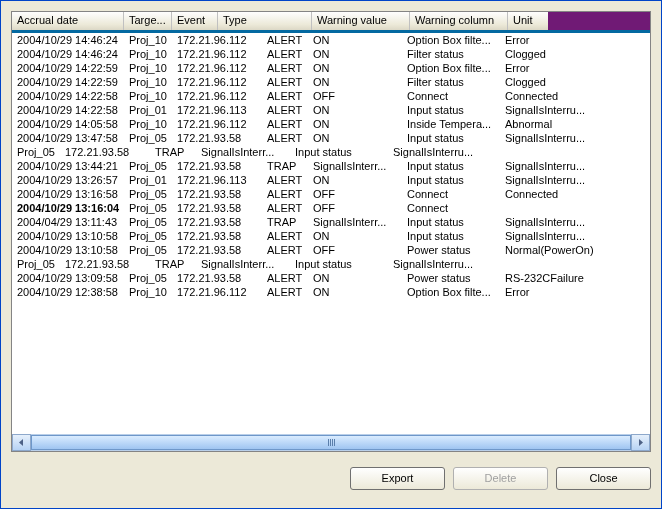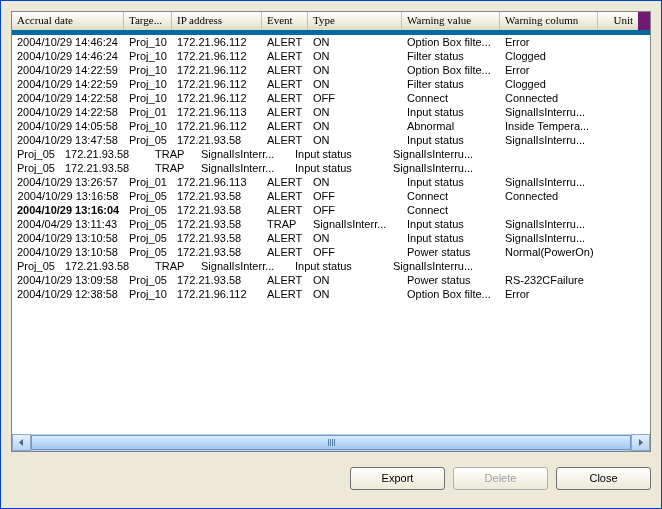--- a/index.html
+++ b/index.html
@@ -68,37 +68,36 @@
     background: #fff;
     box-shadow: inset 1px 1px 0 #fff;
     display: flex;
     flex-direction: column;
     min-height: 0;
   }
 
   .thead {
     display: flex;
     background: #701a75;
-    border-bottom: 5px solid #0369a1;
+    border-bottom: 3px solid #0369a1;
     height: 18px;
     flex-shrink: 0;
-    font-family: Liberation Serif, serif;
   }
   .th {
     box-sizing: border-box;
     border-right: 1px solid #c0c0c0;
     background: linear-gradient(to bottom, #fefefe, #ece9d8 70%, #dcd8c6);
     padding: 2px 5px;
     white-space: nowrap;
     overflow: hidden;
     text-overflow: ellipsis;
     font-size: 11px;
     color: #000;
   }
-  .th:last-child { border-right: none; text-align: right; }
+  .th:last-child { border-right: none; }
 
   .tbody {
     flex: 1;
     overflow: auto;
     position: relative;
     min-height: 0;
   }
   .row {
     display: flex;
     height: 14px;
@@ -178,21 +177,20 @@
 <div class="window">
 
 
   <div class="client">
 
     <div class="table-wrap">
 
       <div class="thead" id="thead">
           <div class="th" style="width: 112px;">Accrual date</div>
           <div class="th" style="width: 48px;">Targe...</div>
-          <div class="th" style="width: 90px;">IP address</div>
           <div class="th" style="width: 46px;">Event</div>
           <div class="th" style="width: 94px;">Type</div>
           <div class="th" style="width: 98px;">Warning value</div>
           <div class="th" style="width: 98px;">Warning column</div>
           <div class="th" style="width: 40px;">Unit</div>
         </div>
 
       <div class="tbody" id="tbody">
           <div class="row">
             <div class="cell" style="width: 112px;">2004/10/29 14:46:24</div>
@@ -253,22 +251,22 @@
             <div class="cell" style="width: 98px;">Input status</div>
             <div class="cell" style="width: 98px;">SignalIsInterru...</div>
             <div class="cell" style="width: 40px;"></div>
           </div>
           <div class="row">
             <div class="cell" style="width: 112px;">2004/10/29 14:05:58</div>
             <div class="cell" style="width: 48px;">Proj_10</div>
             <div class="cell" style="width: 90px;">172.21.96.112</div>
             <div class="cell" style="width: 46px;">ALERT</div>
             <div class="cell" style="width: 94px;">ON</div>
+            <div class="cell" style="width: 98px;">Inside Tempera...</div>
             <div class="cell" style="width: 98px;">Abnormal</div>
-            <div class="cell" style="width: 98px;">Inside Tempera...</div>
             <div class="cell" style="width: 40px;"></div>
           </div>
           <div class="row">
             <div class="cell" style="width: 112px;">2004/10/29 13:47:58</div>
             <div class="cell" style="width: 48px;">Proj_05</div>
             <div class="cell" style="width: 90px;">172.21.93.58</div>
             <div class="cell" style="width: 46px;">ALERT</div>
             <div class="cell" style="width: 94px;">ON</div>
             <div class="cell" style="width: 98px;">Input status</div>
             <div class="cell" style="width: 98px;">SignalIsInterru...</div>
@@ -277,40 +275,41 @@
           <div class="row">
             <div class="cell" style="width: 48px;">Proj_05</div>
             <div class="cell" style="width: 90px;">172.21.93.58</div>
             <div class="cell" style="width: 46px;">TRAP</div>
             <div class="cell" style="width: 94px;">SignalIsInterr...</div>
             <div class="cell" style="width: 98px;">Input status</div>
             <div class="cell" style="width: 98px;">SignalIsInterru...</div>
             <div class="cell" style="width: 40px;"></div>
           </div>
           <div class="row">
+            <div class="cell" style="width: 112px;">2004/10/29 13:44:21</div>
             <div class="cell" style="width: 48px;">Proj_05</div>
             <div class="cell" style="width: 90px;">172.21.93.58</div>
             <div class="cell" style="width: 46px;">TRAP</div>
             <div class="cell" style="width: 94px;">SignalIsInterr...</div>
             <div class="cell" style="width: 98px;">Input status</div>
             <div class="cell" style="width: 98px;">SignalIsInterru...</div>
             <div class="cell" style="width: 40px;"></div>
           </div>
           <div class="row">
             <div class="cell" style="width: 112px;">2004/10/29 13:26:57</div>
             <div class="cell" style="width: 48px;">Proj_01</div>
             <div class="cell" style="width: 90px;">172.21.96.113</div>
             <div class="cell" style="width: 46px;">ALERT</div>
             <div class="cell" style="width: 94px;">ON</div>
             <div class="cell" style="width: 98px;">Input status</div>
             <div class="cell" style="width: 98px;">SignalIsInterru...</div>
             <div class="cell" style="width: 40px;"></div>
           </div>
           <div class="row">
-            <div class="cell" style="width: 112px; text-align: center;">2004/10/29 13:16:58</div>
+            <div class="cell" style="width: 112px;">2004/10/29 13:16:58</div>
             <div class="cell" style="width: 48px;">Proj_05</div>
             <div class="cell" style="width: 90px;">172.21.93.58</div>
             <div class="cell" style="width: 46px;">ALERT</div>
             <div class="cell" style="width: 94px;">OFF</div>
             <div class="cell" style="width: 98px;">Connect</div>
             <div class="cell" style="width: 98px;">Connected</div>
             <div class="cell" style="width: 40px;"></div>
           </div>
           <div class="row">
             <div class="cell" style="width: 112px; font-weight: bold;">2004/10/29 13:16:04</div>

